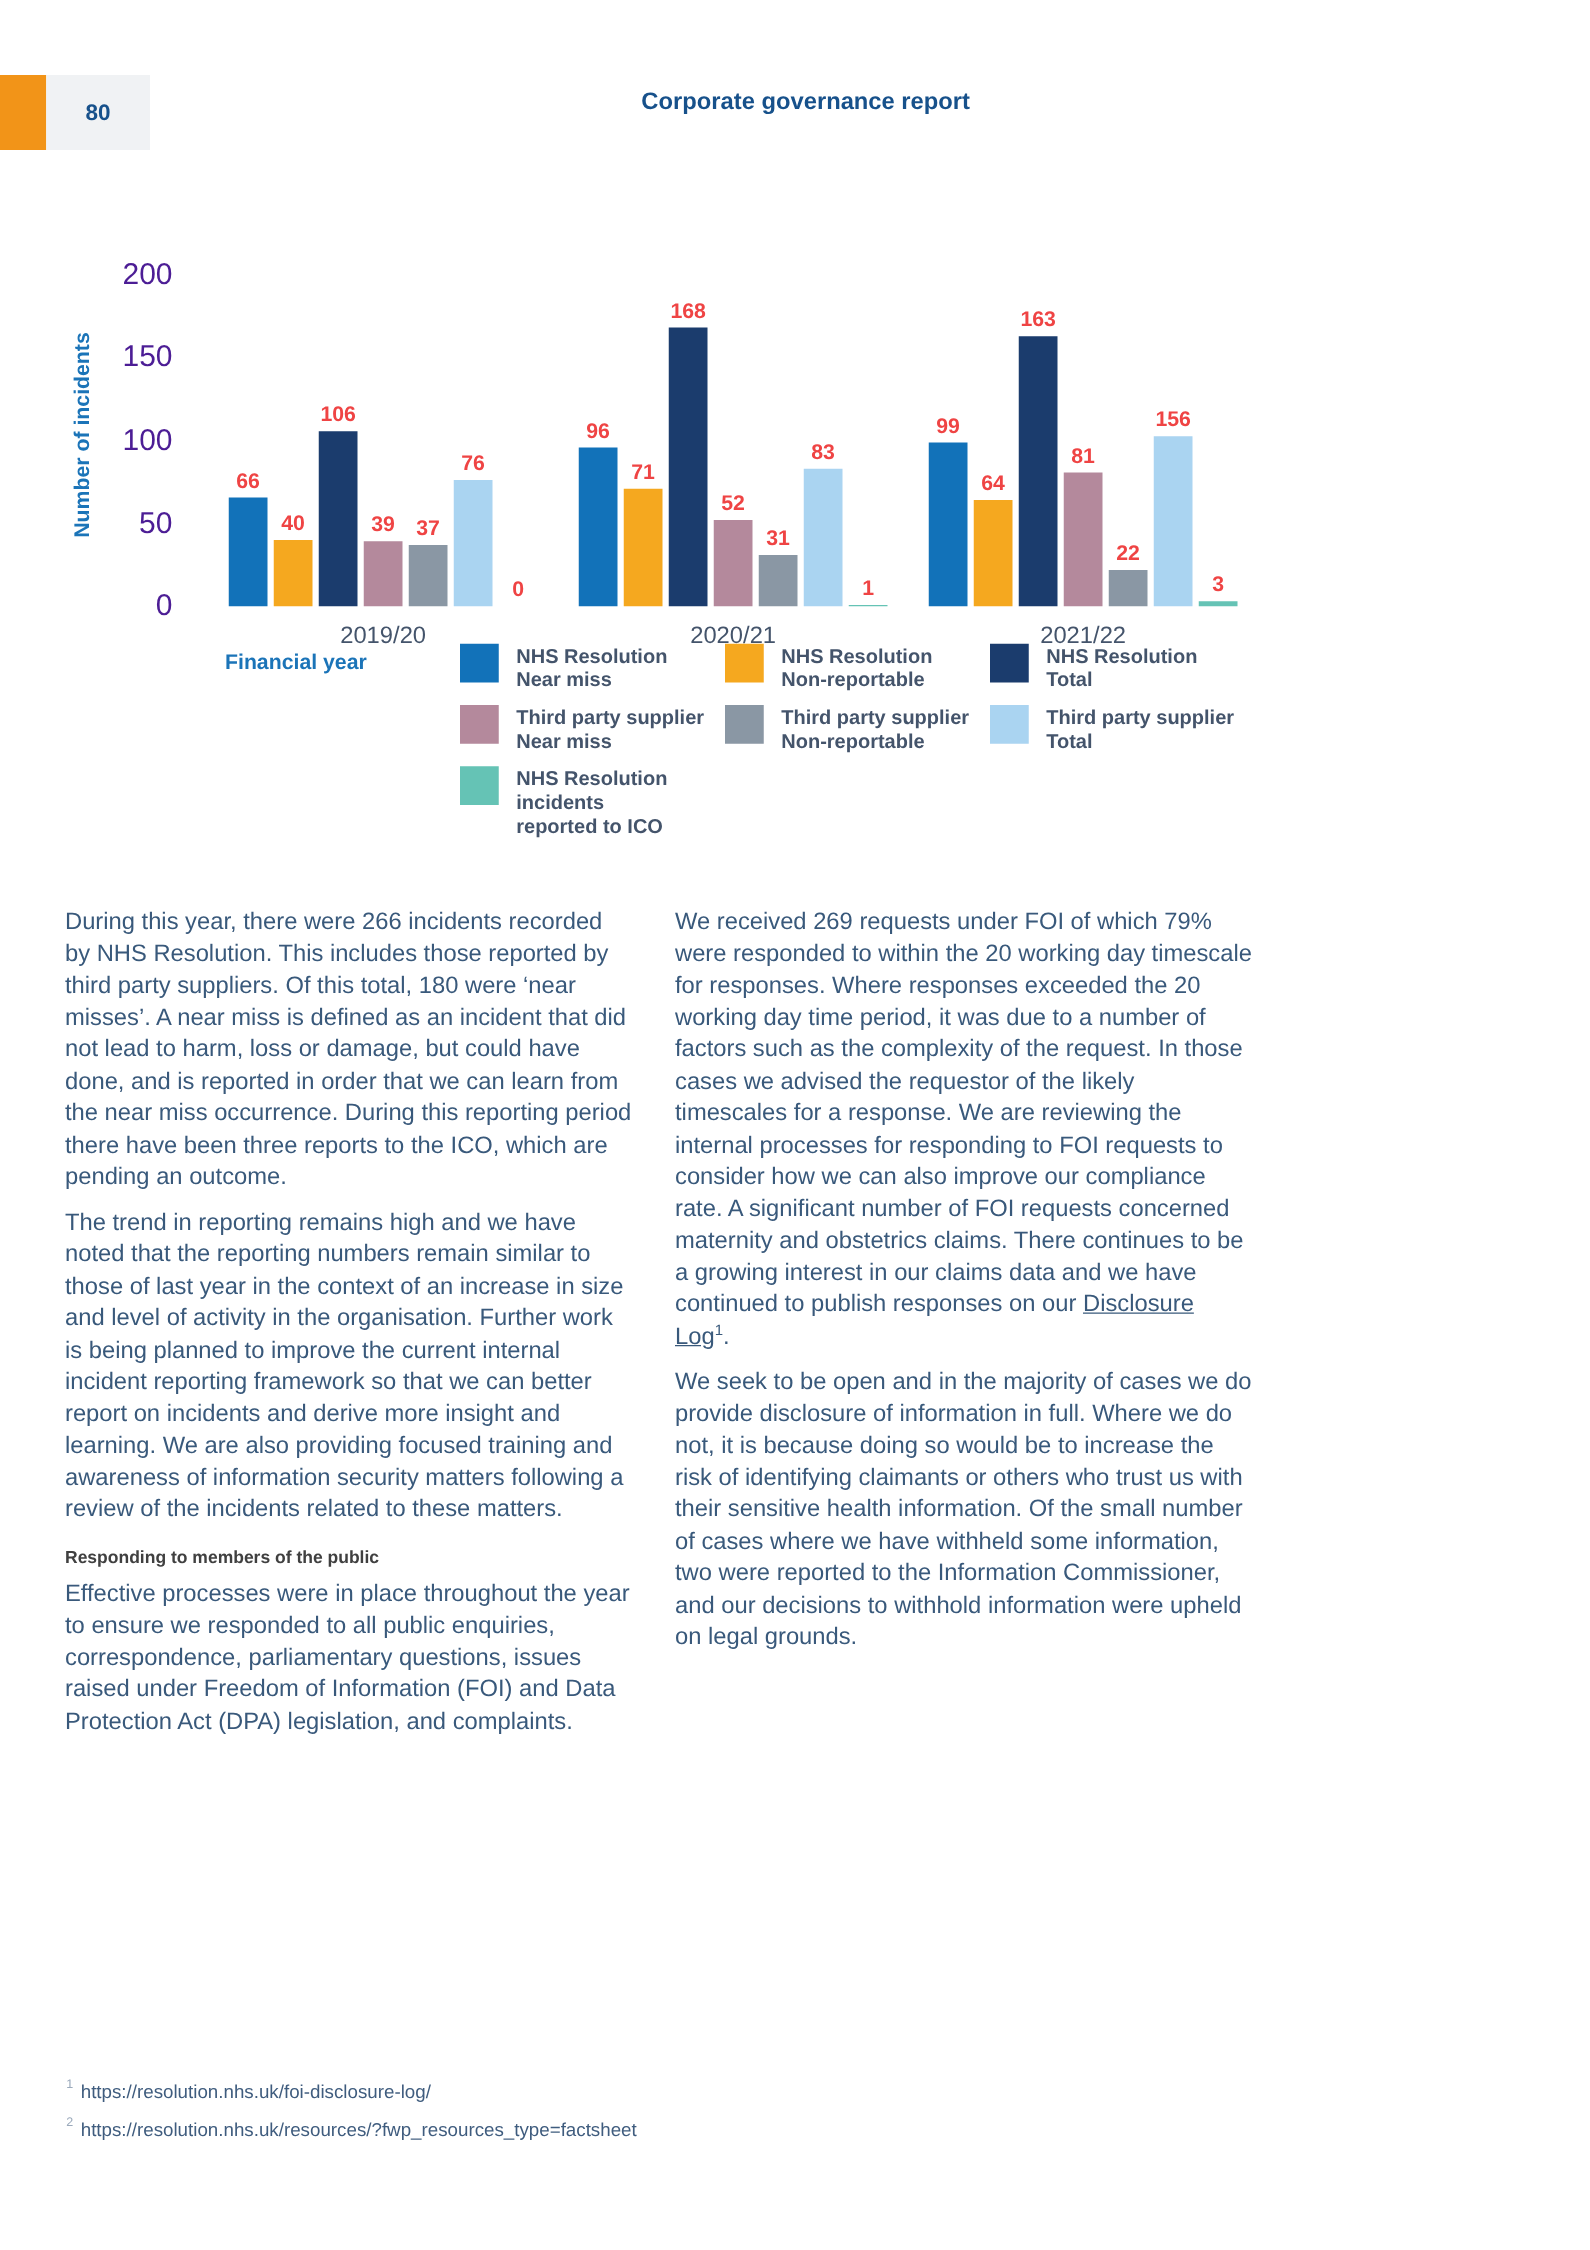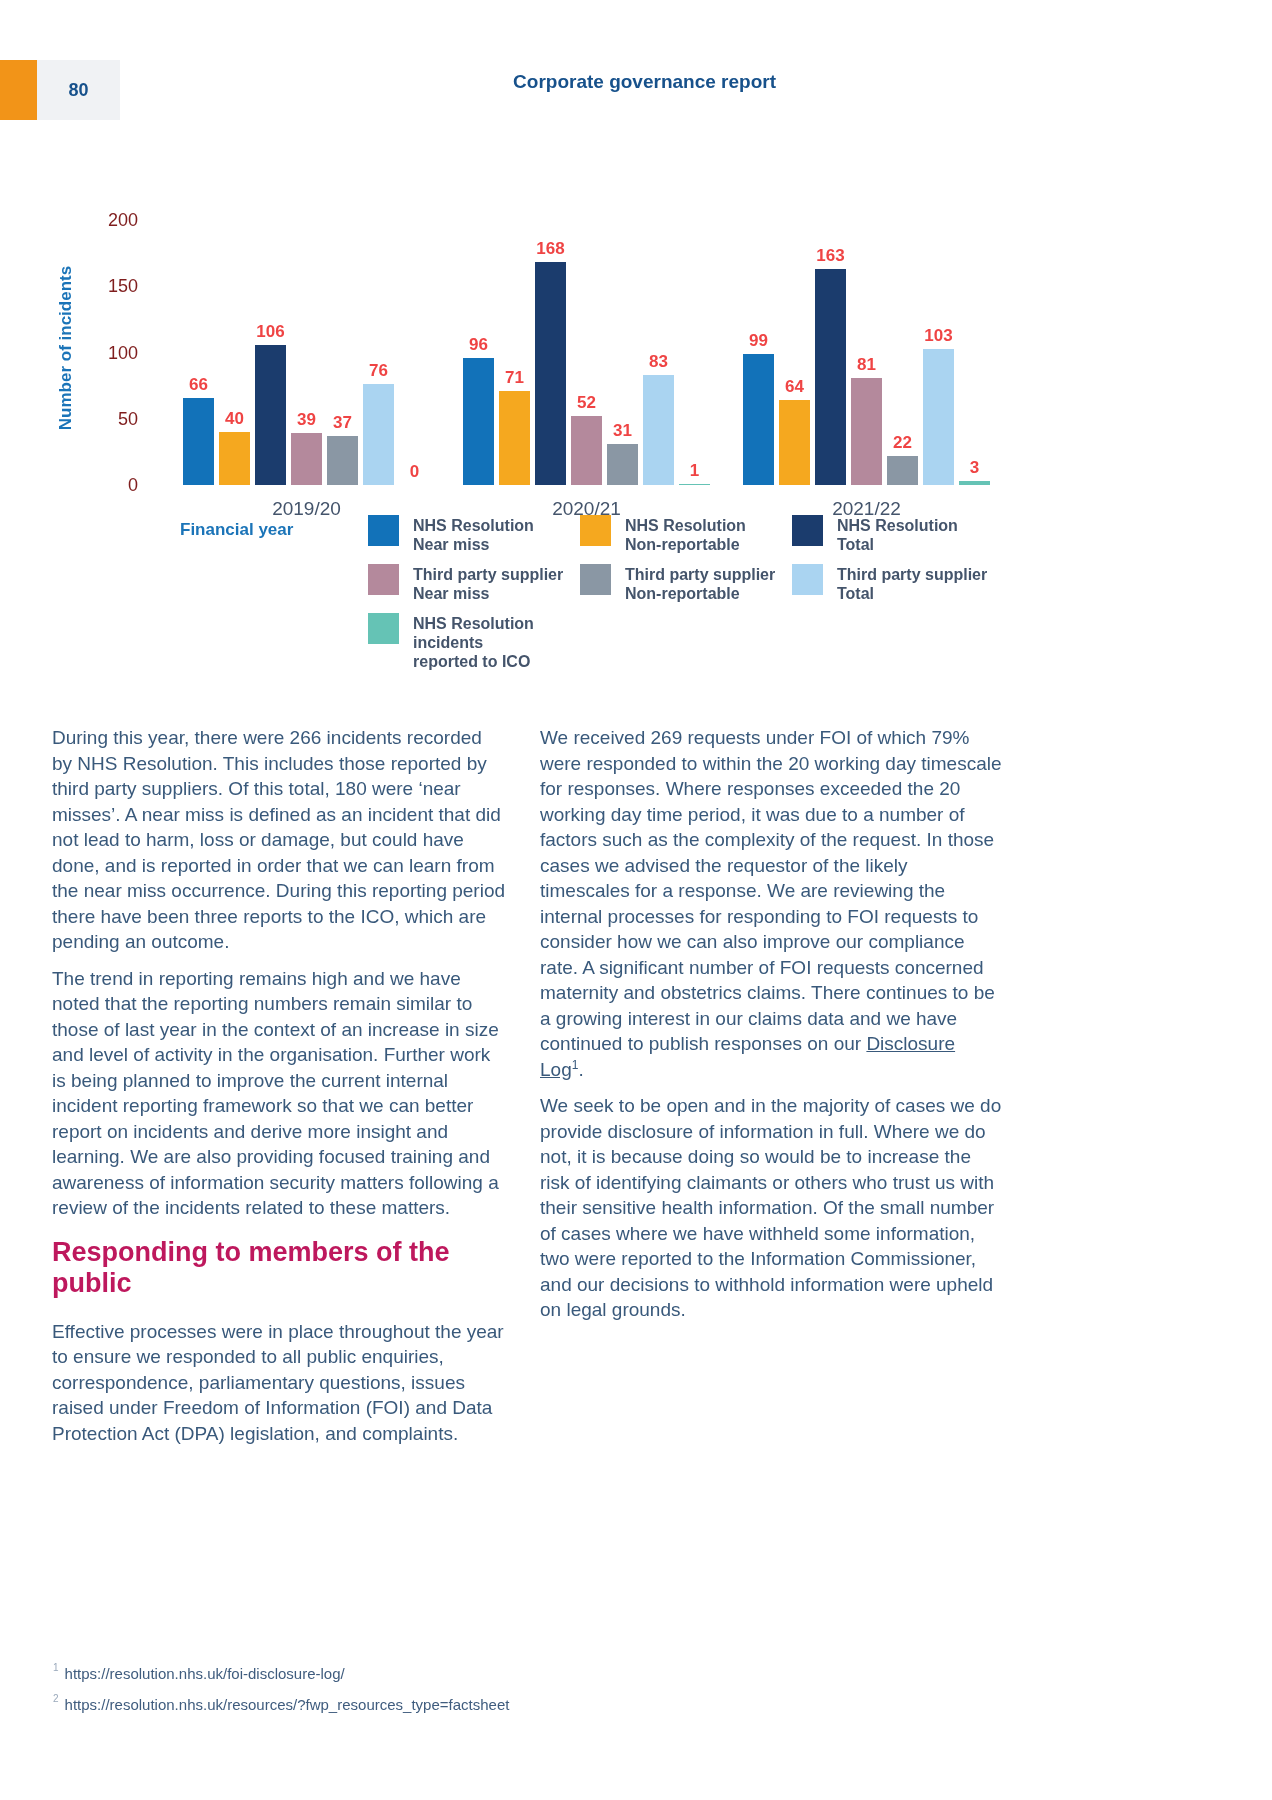--- a/index.html
+++ b/index.html
@@ -16,21 +16,21 @@
   
   .figure-block{position:absolute;left:53px;top:130px;}
   .fig-label{font-size:20px;font-weight:bold;color:#1b74b8;line-height:30px;}
   .fig-title{font-size:20px;color:#1b74b8;line-height:30px;}
 
   
   .chart{position:absolute;left:52px;top:200px;width:1000px;height:330px;}
   .ylabel{position:absolute;left:14px;top:148px;transform:translate(-50%,-50%) rotate(-90deg);
           white-space:nowrap;font-size:17px;font-weight:bold;color:#1b74b8;}
   .yticks{position:absolute;left:0;top:20px;width:86px;height:265px;}
-  .ytick{position:absolute;right:0;transform:translateY(50%);font-size:18px;color:#7f1d1d;}
+  .ytick{position:absolute;right:0;transform:translateY(50%);font-size:24px;color:#4c1d95;}
   .plot{position:absolute;left:100px;top:20px;width:870px;height:265px;
         display:flex;align-items:flex-end;column-gap:33px;padding-left:31px;}
   .group{display:flex;align-items:flex-end;gap:5px;position:relative;}
   .barwrap{width:31px;display:flex;flex-direction:column;align-items:center;}
   .barval{font-size:17px;font-weight:bold;color:#ef4444;margin-bottom:3px;white-space:nowrap;}
   .bar{width:100%;}
   .cat{position:absolute;top:calc(100% + 13px);left:0;width:100%;text-align:center;
        font-size:19px;color:#44546b;}
 
   
@@ -39,21 +39,21 @@
   .legend-grid{display:grid;grid-template-columns:212px 212px 212px;row-gap:10px;}
   .legend-item{display:flex;gap:14px;}
   .swatch{width:31px;height:31px;flex:none;}
   .legend-label{font-size:16px;font-weight:bold;color:#44546b;line-height:19px;padding-top:1px;}
 
   
   .body-cols{position:absolute;left:52px;top:725px;display:flex;gap:33px;}
   .col-left{width:455px;}
   .col-right{width:462px;}
   .body-cols p{margin:0 0 11px 0;font-size:19px;line-height:25.5px;color:#39597b;}
-  .sec-heading{font-size:27px;font-weight:bold;color:#be185d;margin:16px 0 20px 0;}
+  .sec-heading{font-size:14px;font-weight:bold;color:#404040;margin:16px 0 10px 0;}
   .body-cols a{color:inherit;text-decoration:underline;cursor:pointer;}
   .body-cols sup{font-size:12px;line-height:0;}
 
   
   .footnotes{position:absolute;left:53px;top:1656px;font-size:15px;color:#3f5c7e;line-height:27px;}
   .fn sup{font-size:10px;color:#9aa9bb;margin-right:6px;position:relative;top:-2px;}
 </style>
 </head>
 <body>
 
@@ -153,21 +153,21 @@
           </div>
           <div class="barwrap">
             <div class="barval">81</div>
             <div class="bar" style="height: 107.3px; background: rgb(180, 137, 156);"></div>
           </div>
           <div class="barwrap">
             <div class="barval">22</div>
             <div class="bar" style="height: 29.2px; background: rgb(138, 151, 164);"></div>
           </div>
           <div class="barwrap">
-            <div class="barval">103</div>
+            <div class="barval">156</div>
             <div class="bar" style="height: 136.5px; background: rgb(170, 212, 241);"></div>
           </div>
           <div class="barwrap">
             <div class="barval">3</div>
             <div class="bar" style="height: 4px; background: rgb(101, 195, 181);"></div>
           </div>
           <div class="cat">2021/22</div>
         </div>
       </div>
   </div>

